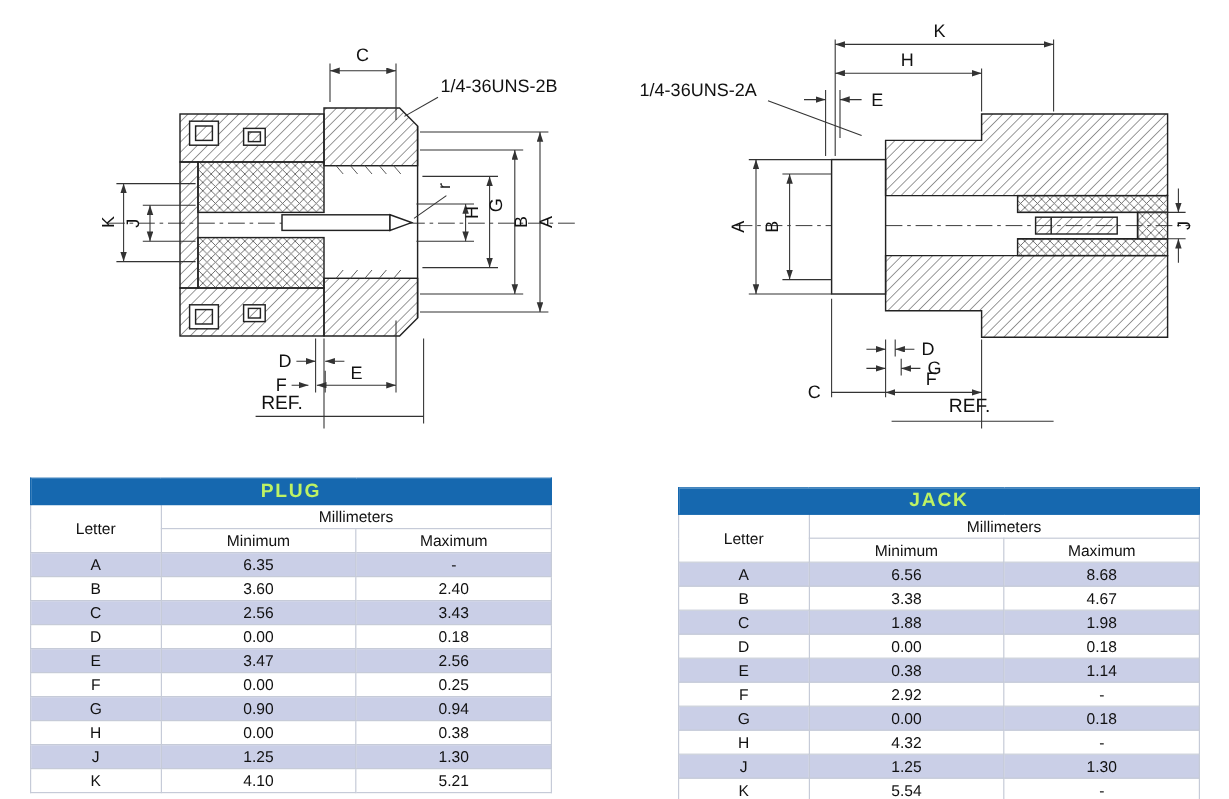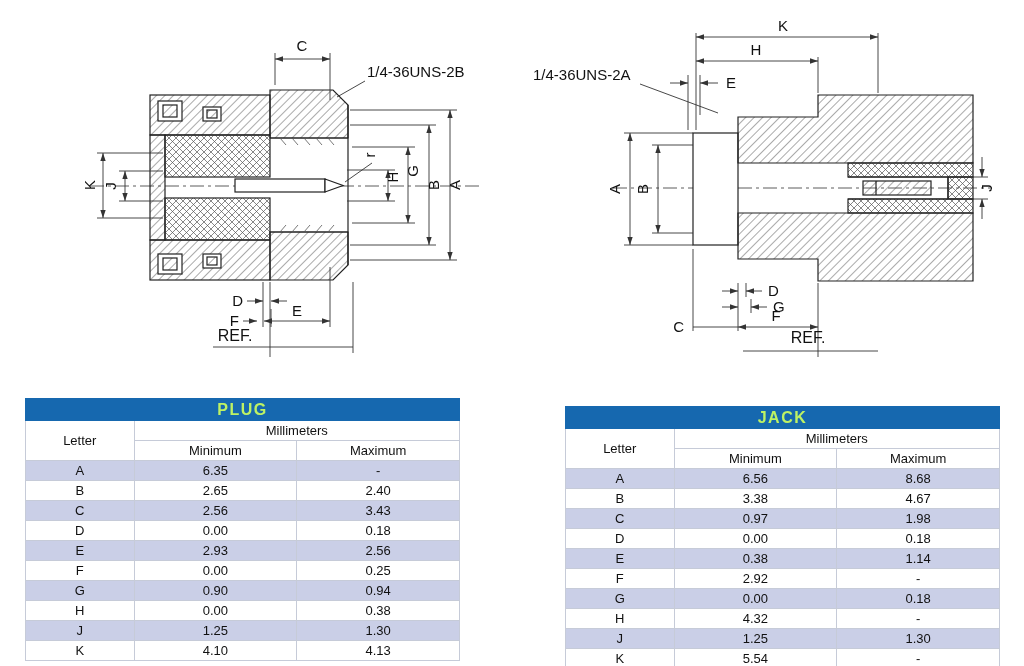--- a/index.html
+++ b/index.html
@@ -268,36 +268,36 @@
       </tr>
     </thead>
     <tbody>
         <tr class="alt">
           <td>A</td>
           <td>6.35</td>
           <td>-</td>
         </tr>
         <tr>
           <td>B</td>
-          <td>2.65</td>
+          <td>3.60</td>
           <td>2.40</td>
         </tr>
         <tr class="alt">
           <td>C</td>
           <td>2.56</td>
           <td>3.43</td>
         </tr>
         <tr>
           <td>D</td>
           <td>0.00</td>
           <td>0.18</td>
         </tr>
         <tr class="alt">
           <td>E</td>
-          <td>2.93</td>
+          <td>3.47</td>
           <td>2.56</td>
         </tr>
         <tr>
           <td>F</td>
           <td>0.00</td>
           <td>0.25</td>
         </tr>
         <tr class="alt">
           <td>G</td>
           <td>0.90</td>
@@ -309,21 +309,21 @@
           <td>0.38</td>
         </tr>
         <tr class="alt">
           <td>J</td>
           <td>1.25</td>
           <td>1.30</td>
         </tr>
         <tr>
           <td>K</td>
           <td>4.10</td>
-          <td>4.13</td>
+          <td>5.21</td>
         </tr>
       </tbody>
   </table>
 
   <table class="spec" id="jack-table">
     <colgroup>
         <col class="c-letter">
         <col class="c-min">
         <col class="c-max">
       </colgroup>
@@ -346,21 +346,21 @@
           <td>6.56</td>
           <td>8.68</td>
         </tr>
         <tr>
           <td>B</td>
           <td>3.38</td>
           <td>4.67</td>
         </tr>
         <tr class="alt">
           <td>C</td>
-          <td>0.97</td>
+          <td>1.88</td>
           <td>1.98</td>
         </tr>
         <tr>
           <td>D</td>
           <td>0.00</td>
           <td>0.18</td>
         </tr>
         <tr class="alt">
           <td>E</td>
           <td>0.38</td>

